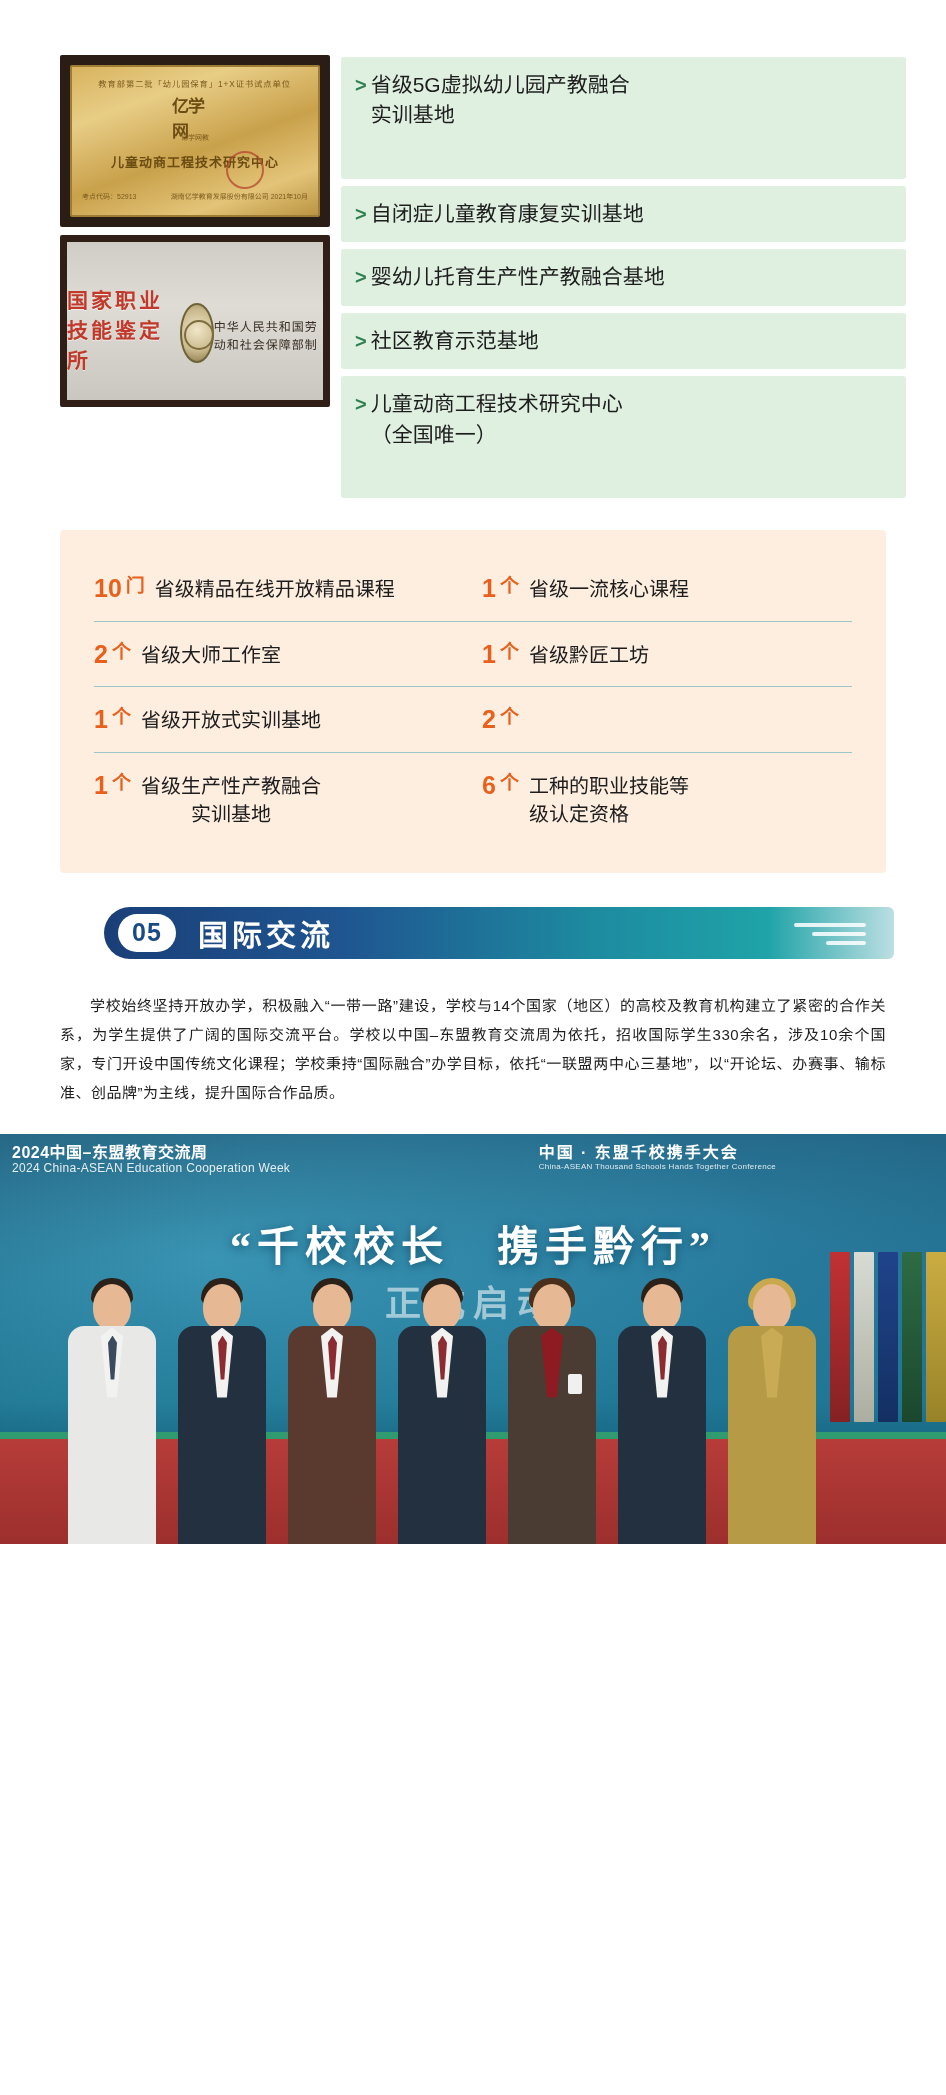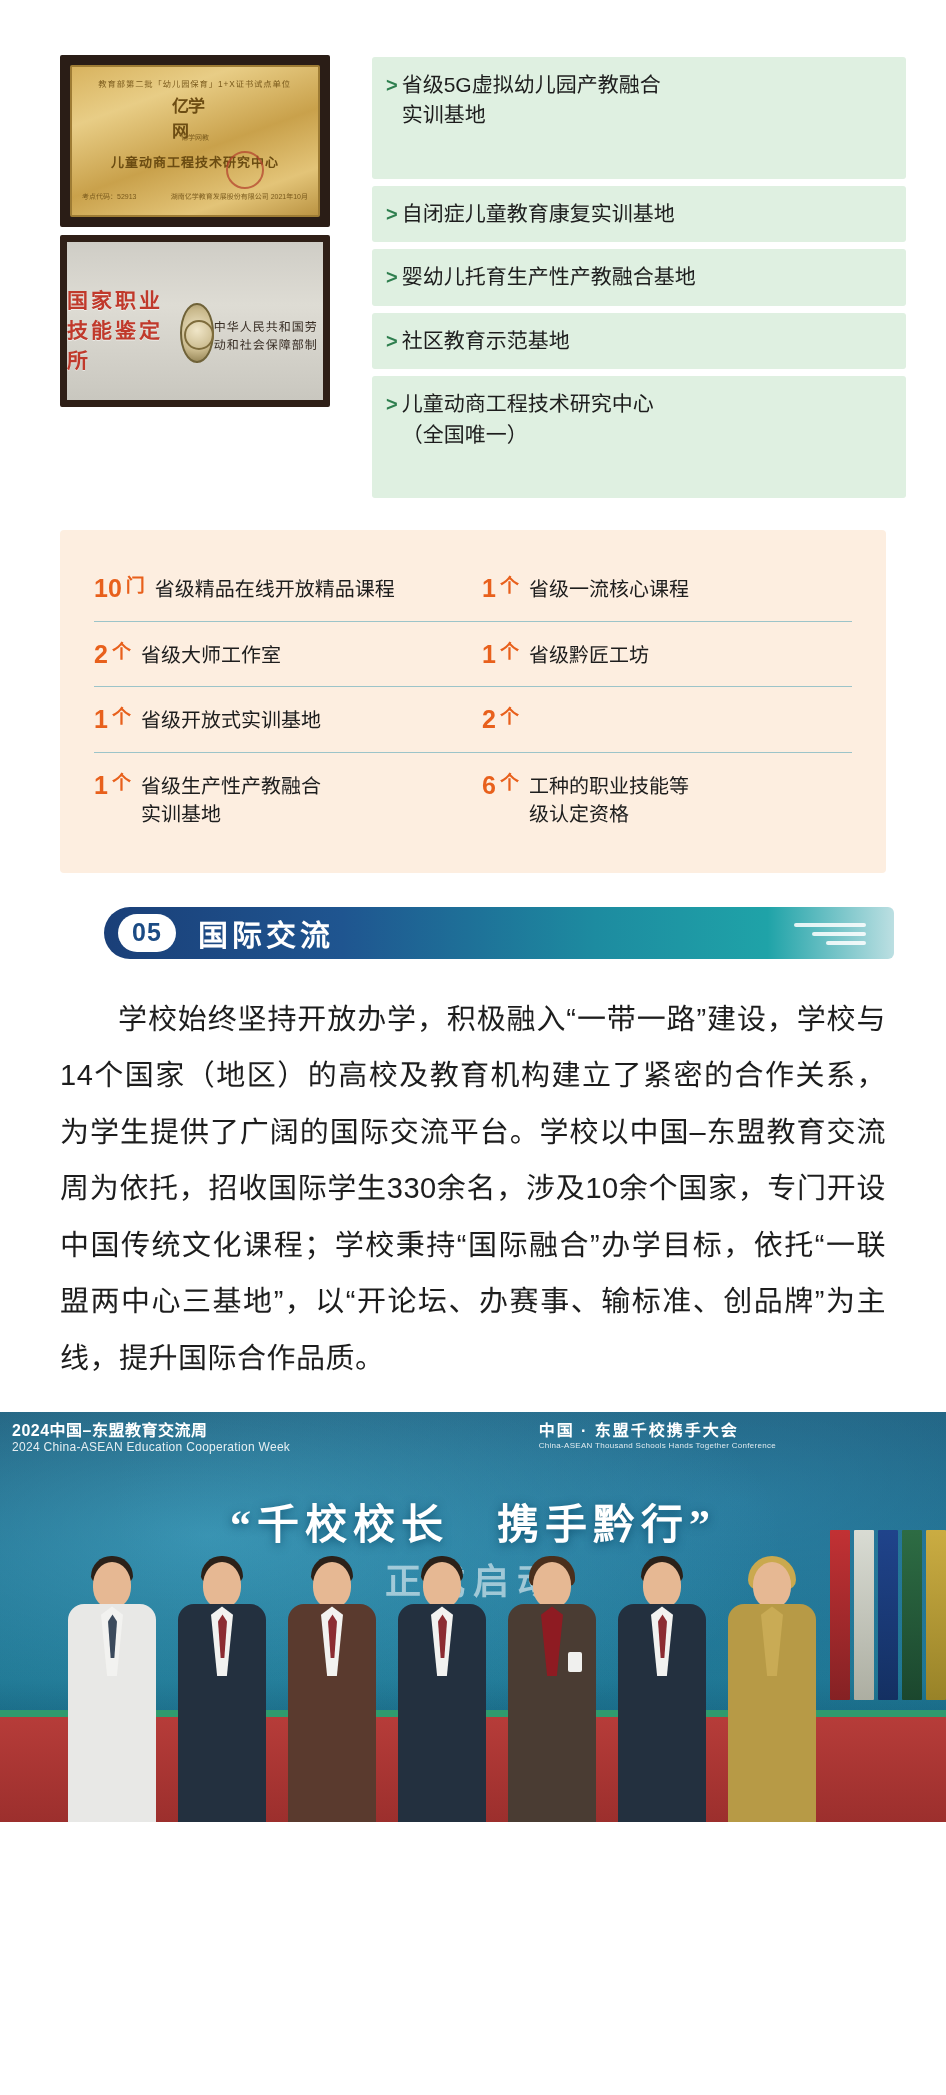--- a/index.html
+++ b/index.html
@@ -18,21 +18,21 @@
   .page {
     width: 946px;
     position: relative;
   }
 
   
   .top-section {
     display: flex;
     padding: 55px 40px 0 60px;
     box-sizing: border-box;
-    gap: 42px;
+    gap: 11px;
     justify-content: space-between;
   }
   .plaques {
     width: 270px;
     display: flex;
     flex-direction: column;
     gap: 8px;
   }
   .plaque {
     width: 270px;
@@ -235,21 +235,21 @@
     line-height: 1.5;
     margin-right: 10px;
   }
   .stat .label {
     font-size: 20px;
     color: #1d1d1d;
     line-height: 1.42;
     white-space: pre-line;
     padding-top: 3px;
   }
-  .stat.left { padding-right: 18px; }
+  .stat.left { padding-right: 18px; text-align: center; }
 
   
   .section-header {
     margin: 34px 0 0 0;
     padding-left: 104px;
     position: relative;
     height: 62px;
   }
   .sh-bar {
     position: relative;
@@ -298,21 +298,21 @@
     border-radius: 2px;
     margin-bottom: 5px;
   }
   .sh-deco span:nth-child(1) { width: 72px; }
   .sh-deco span:nth-child(2) { width: 54px; margin-left: 18px; }
   .sh-deco span:nth-child(3) { width: 40px; margin-left: 32px; }
 
   
   .body-text {
     margin: 22px 60px 0 60px;
-    font-size: 29px;
+    font-size: 15px;
     line-height: 1.95;
     color: #1d1d1d;
     text-align: justify;
     text-indent: 2em;
     letter-spacing: .5px;
     font-family: "Liberation Sans", "DejaVu Sans", sans-serif;
   }
 
   
   .photo {

